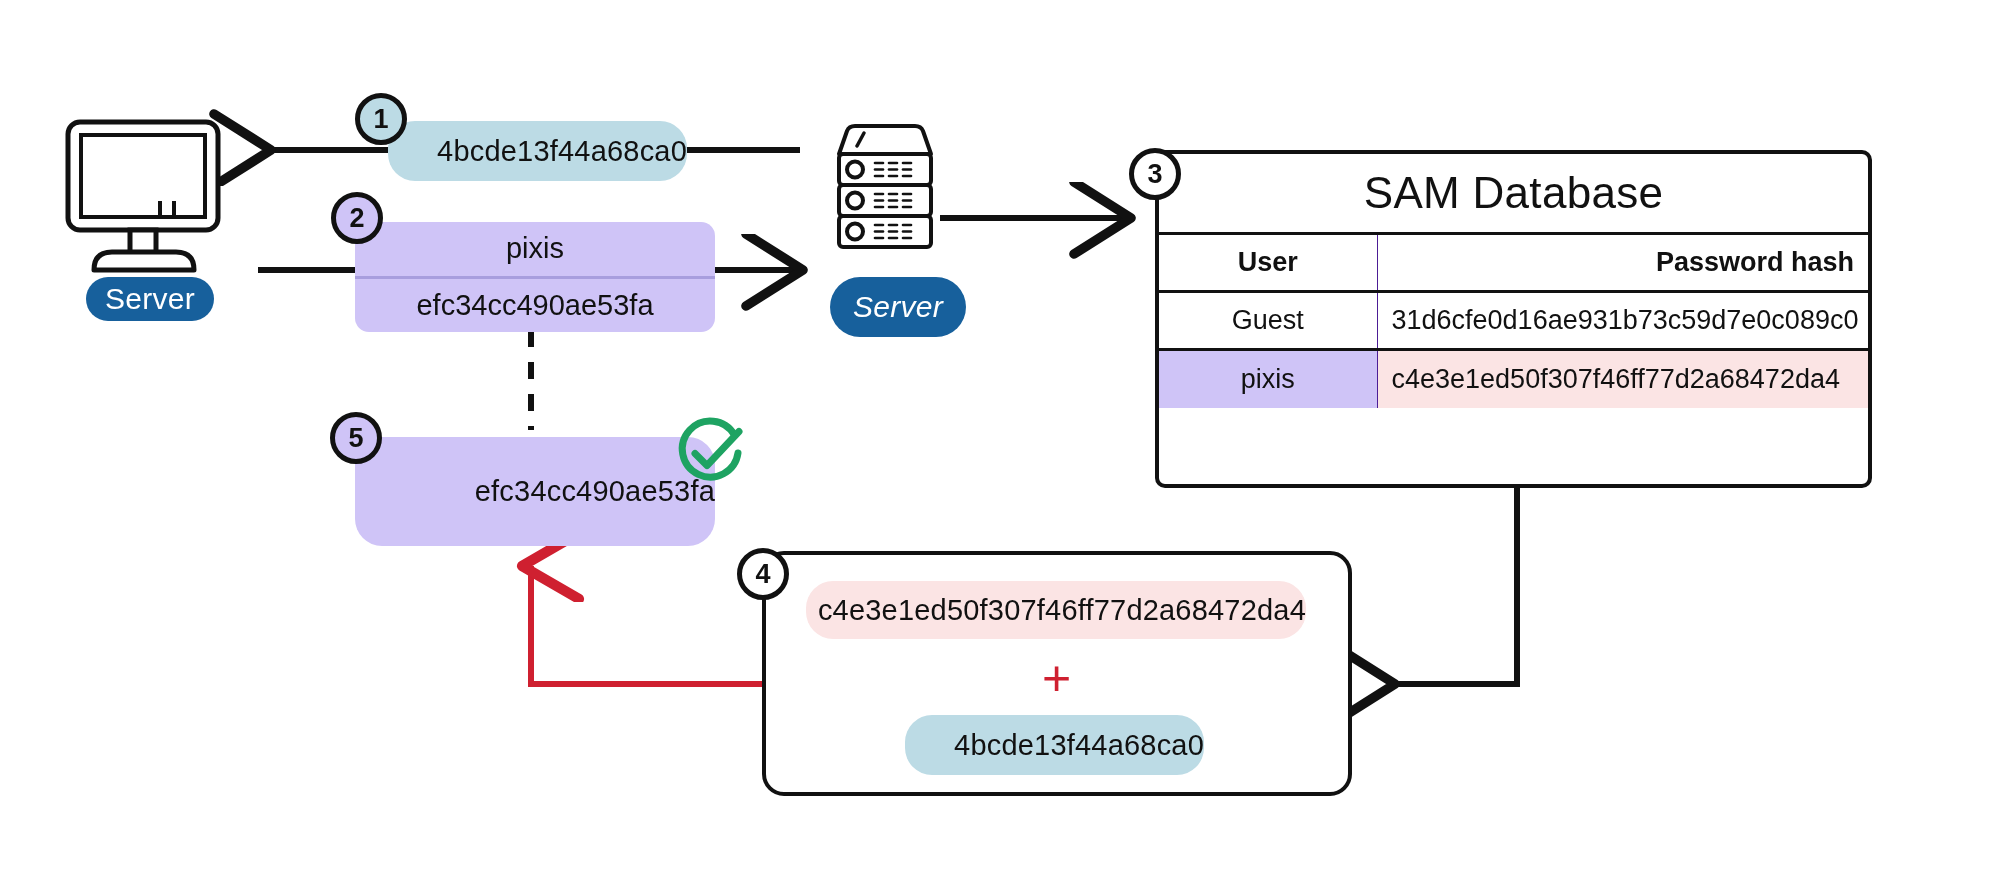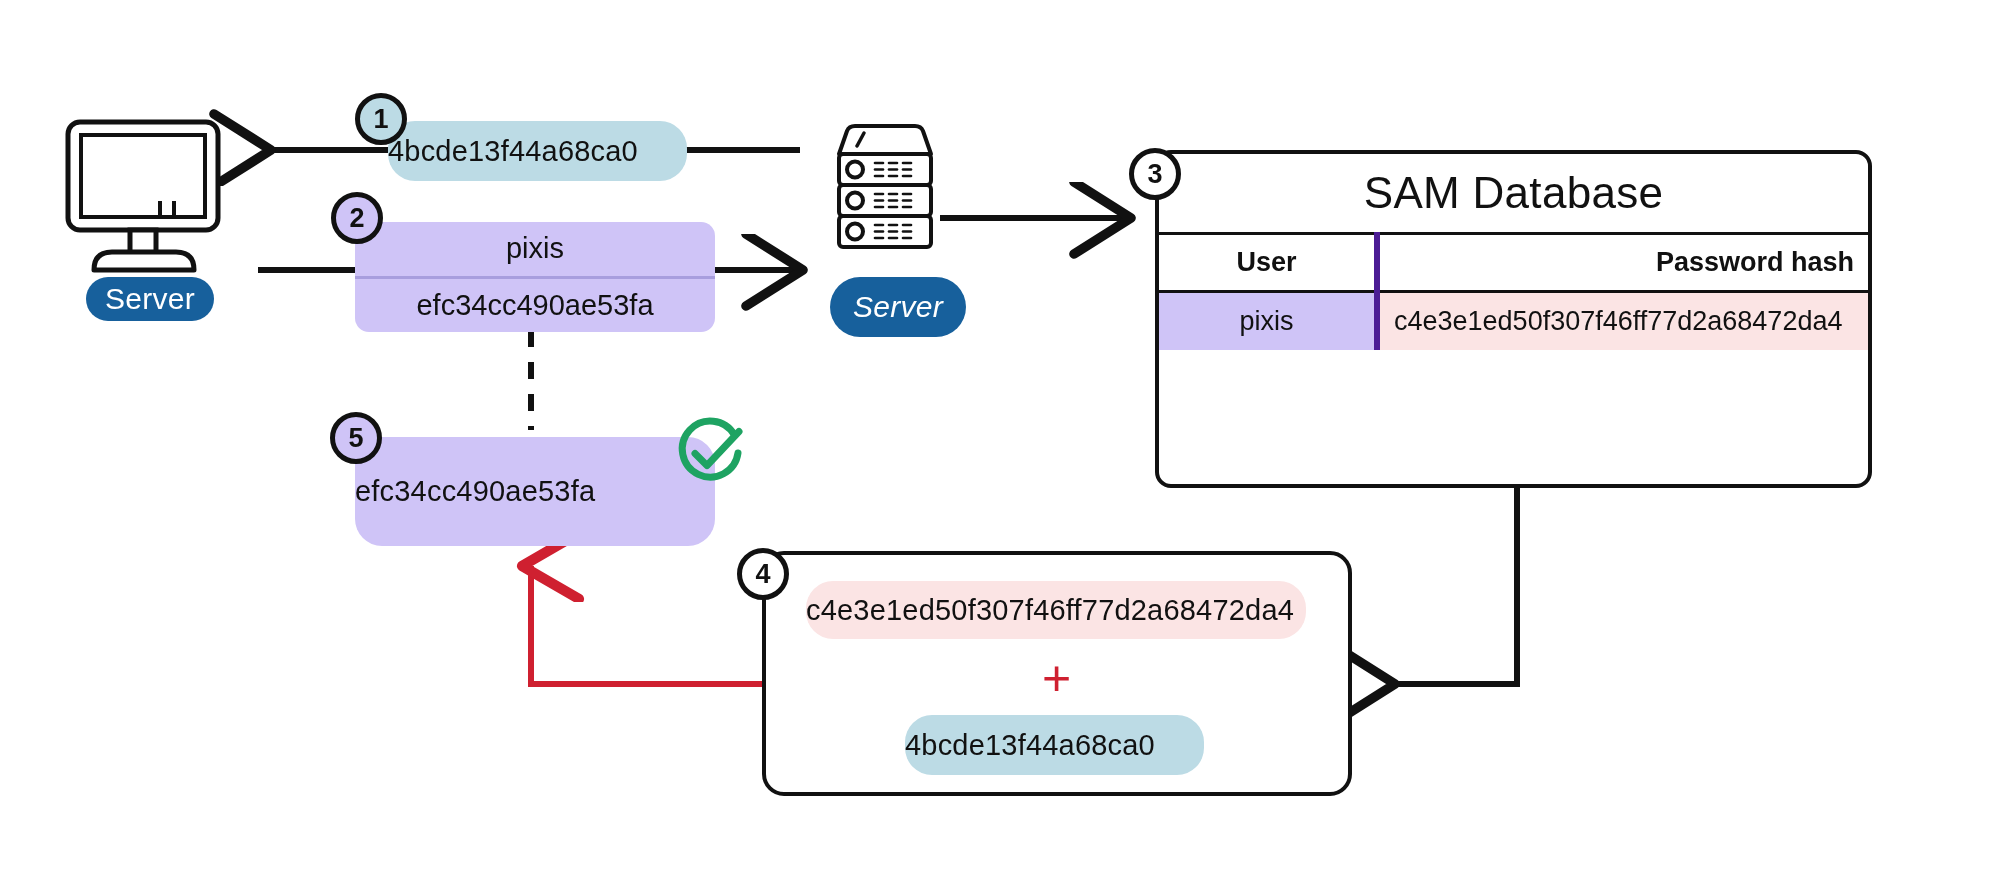--- a/index.html
+++ b/index.html
@@ -42,21 +42,21 @@
   .step-purple { background: #cfc4f7; }
   .step-white { background: #ffffff; }
 
   
   .chip {
     position: absolute;
     box-sizing: border-box;
     border-radius: 27px;
     display: flex;
     align-items: center;
-    justify-content: flex-start;
+    justify-content: flex-end;
     font-size: 29px;
     color: #111111;
     letter-spacing: 0.2px;
     z-index: 20;
   }
   .chip-blue { background: #bcdbe5; }
   .chip-purple { background: #cfc4f7; }
   .chip-pink { background: #fbe4e4; }
 
   .chip-stack {
@@ -94,42 +94,42 @@
     font-size: 30px;
     letter-spacing: 0.3px;
     z-index: 30;
   }
 
   
   .panel {
     position: absolute;
     box-sizing: border-box;
     border: 4px solid #111111;
-    border-radius: 16px;
+    border-radius: 10px;
     background: #ffffff;
     overflow: hidden;
     z-index: 25;
   }
   .panel-title {
     height: 78px;
     display: flex;
     align-items: center;
     justify-content: center;
     font-size: 44px;
     color: #111111;
     letter-spacing: 0.3px;
   }
   table.sam {
     border-collapse: collapse;
     width: 100%;
     table-layout: fixed;
   }
   table.sam th, table.sam td {
     border-top: 3px solid #111111;
-    border-right: 6px solid #4c1d95;
+    border-right: 1px solid #4c1d95;
     height: 58px;
     font-size: 27px;
     color: #111111;
     padding: 0 14px;
     box-sizing: border-box;
   }
   table.sam th:last-child, table.sam td:last-child { border-right: none; }
   table.sam th {
     font-weight: 700;
     text-align: right;
@@ -312,20 +312,24 @@
     <div class="panel-title">SAM Database</div>
     <table class="sam">
       <thead>
         <tr>
           <th class="col-user">User</th>
           <th>Password hash</th>
         </tr>
       </thead>
       <tbody>
         <tr>
+          <td class="col-user">Guest</td>
+          <td class="col-hash">31d6cfe0d16ae931b73c59d7e0c089c0</td>
+        </tr>
+        <tr>
           <td class="col-user cell-purple">pixis</td>
           <td class="col-hash cell-pink">c4e3e1ed50f307f46ff77d2a68472da4</td>
         </tr>
       </tbody>
     </table>
   </div>
   <div class="step-circle step-white" style="left:1129px; top:148px;">
     <span>3</span>
   </div>
 

